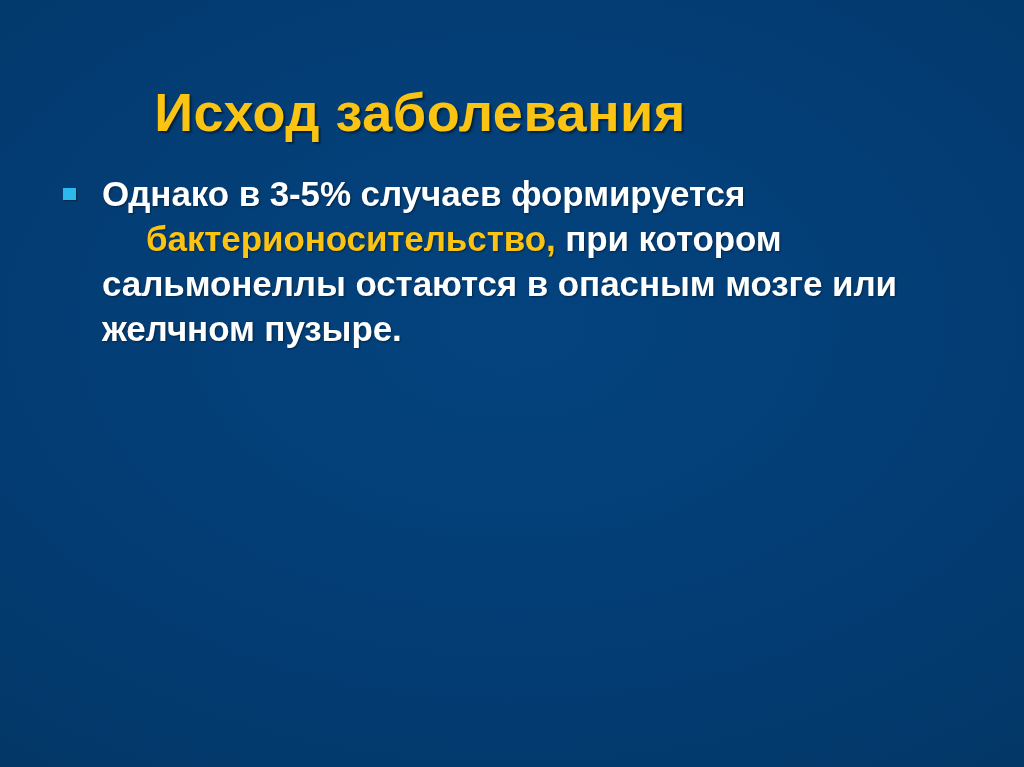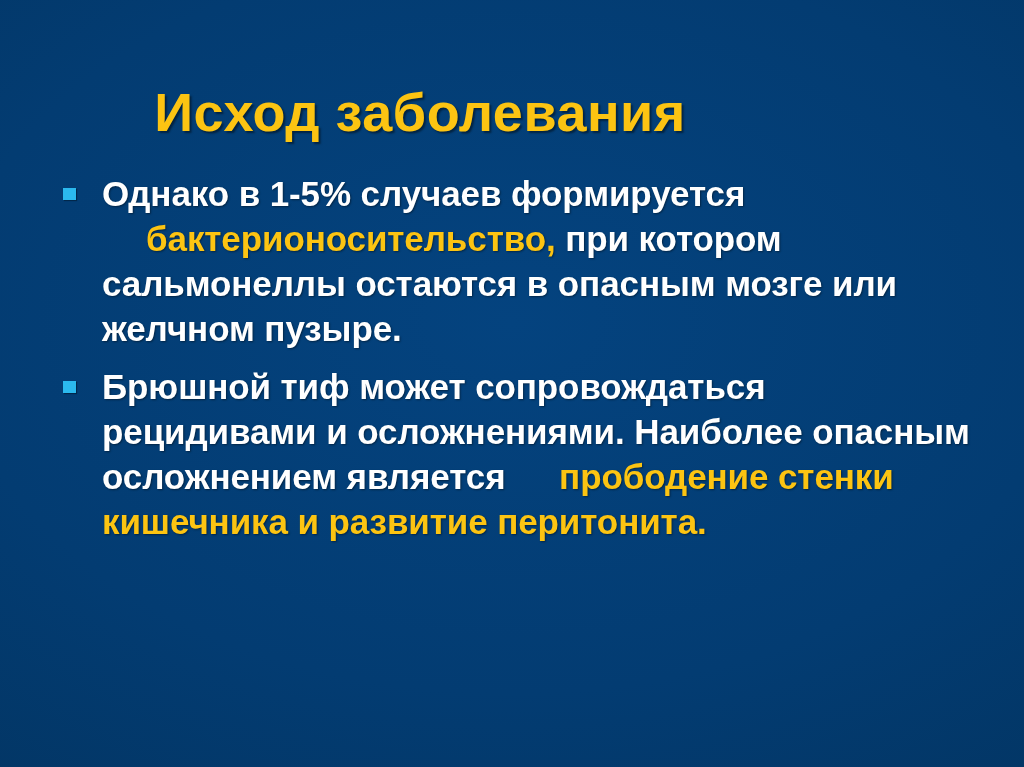--- a/index.html
+++ b/index.html
@@ -94,25 +94,21 @@
     <h1 id="slide-title">Исход заболевания</h1>
   </div>
 
   <div id="body-block">
 
 
     <div class="spacer-1"></div>
 
     <div class="bullet-item">
       <span class="bullet-marker"></span>
-      <span class="bullet-text"><span>Однако в 1-5% случаев формируется </span><span class="hl">бактерионосительство,</span><span> при котором сальмонеллы остаются в опасным мозге или желчном пузыре.</span></span>
+      <span class="bullet-text"><span>Однако в 3-5% случаев формируется </span><span class="hl">бактерионосительство,</span><span> при котором сальмонеллы остаются в опасным мозге или желчном пузыре.</span></span>
     </div>
 
     <div class="spacer-2"></div>
 
-    <div class="bullet-item">
-      <span class="bullet-marker"></span>
-      <span class="bullet-text"><span>Брюшной тиф может сопровождаться рецидивами и осложнениями. Наиболее опасным осложнением является </span><span class="hl">прободение стенки кишечника и развитие перитонита.</span></span>
-    </div>
 
   </div>
 
 </div>
 
 </body></html>

